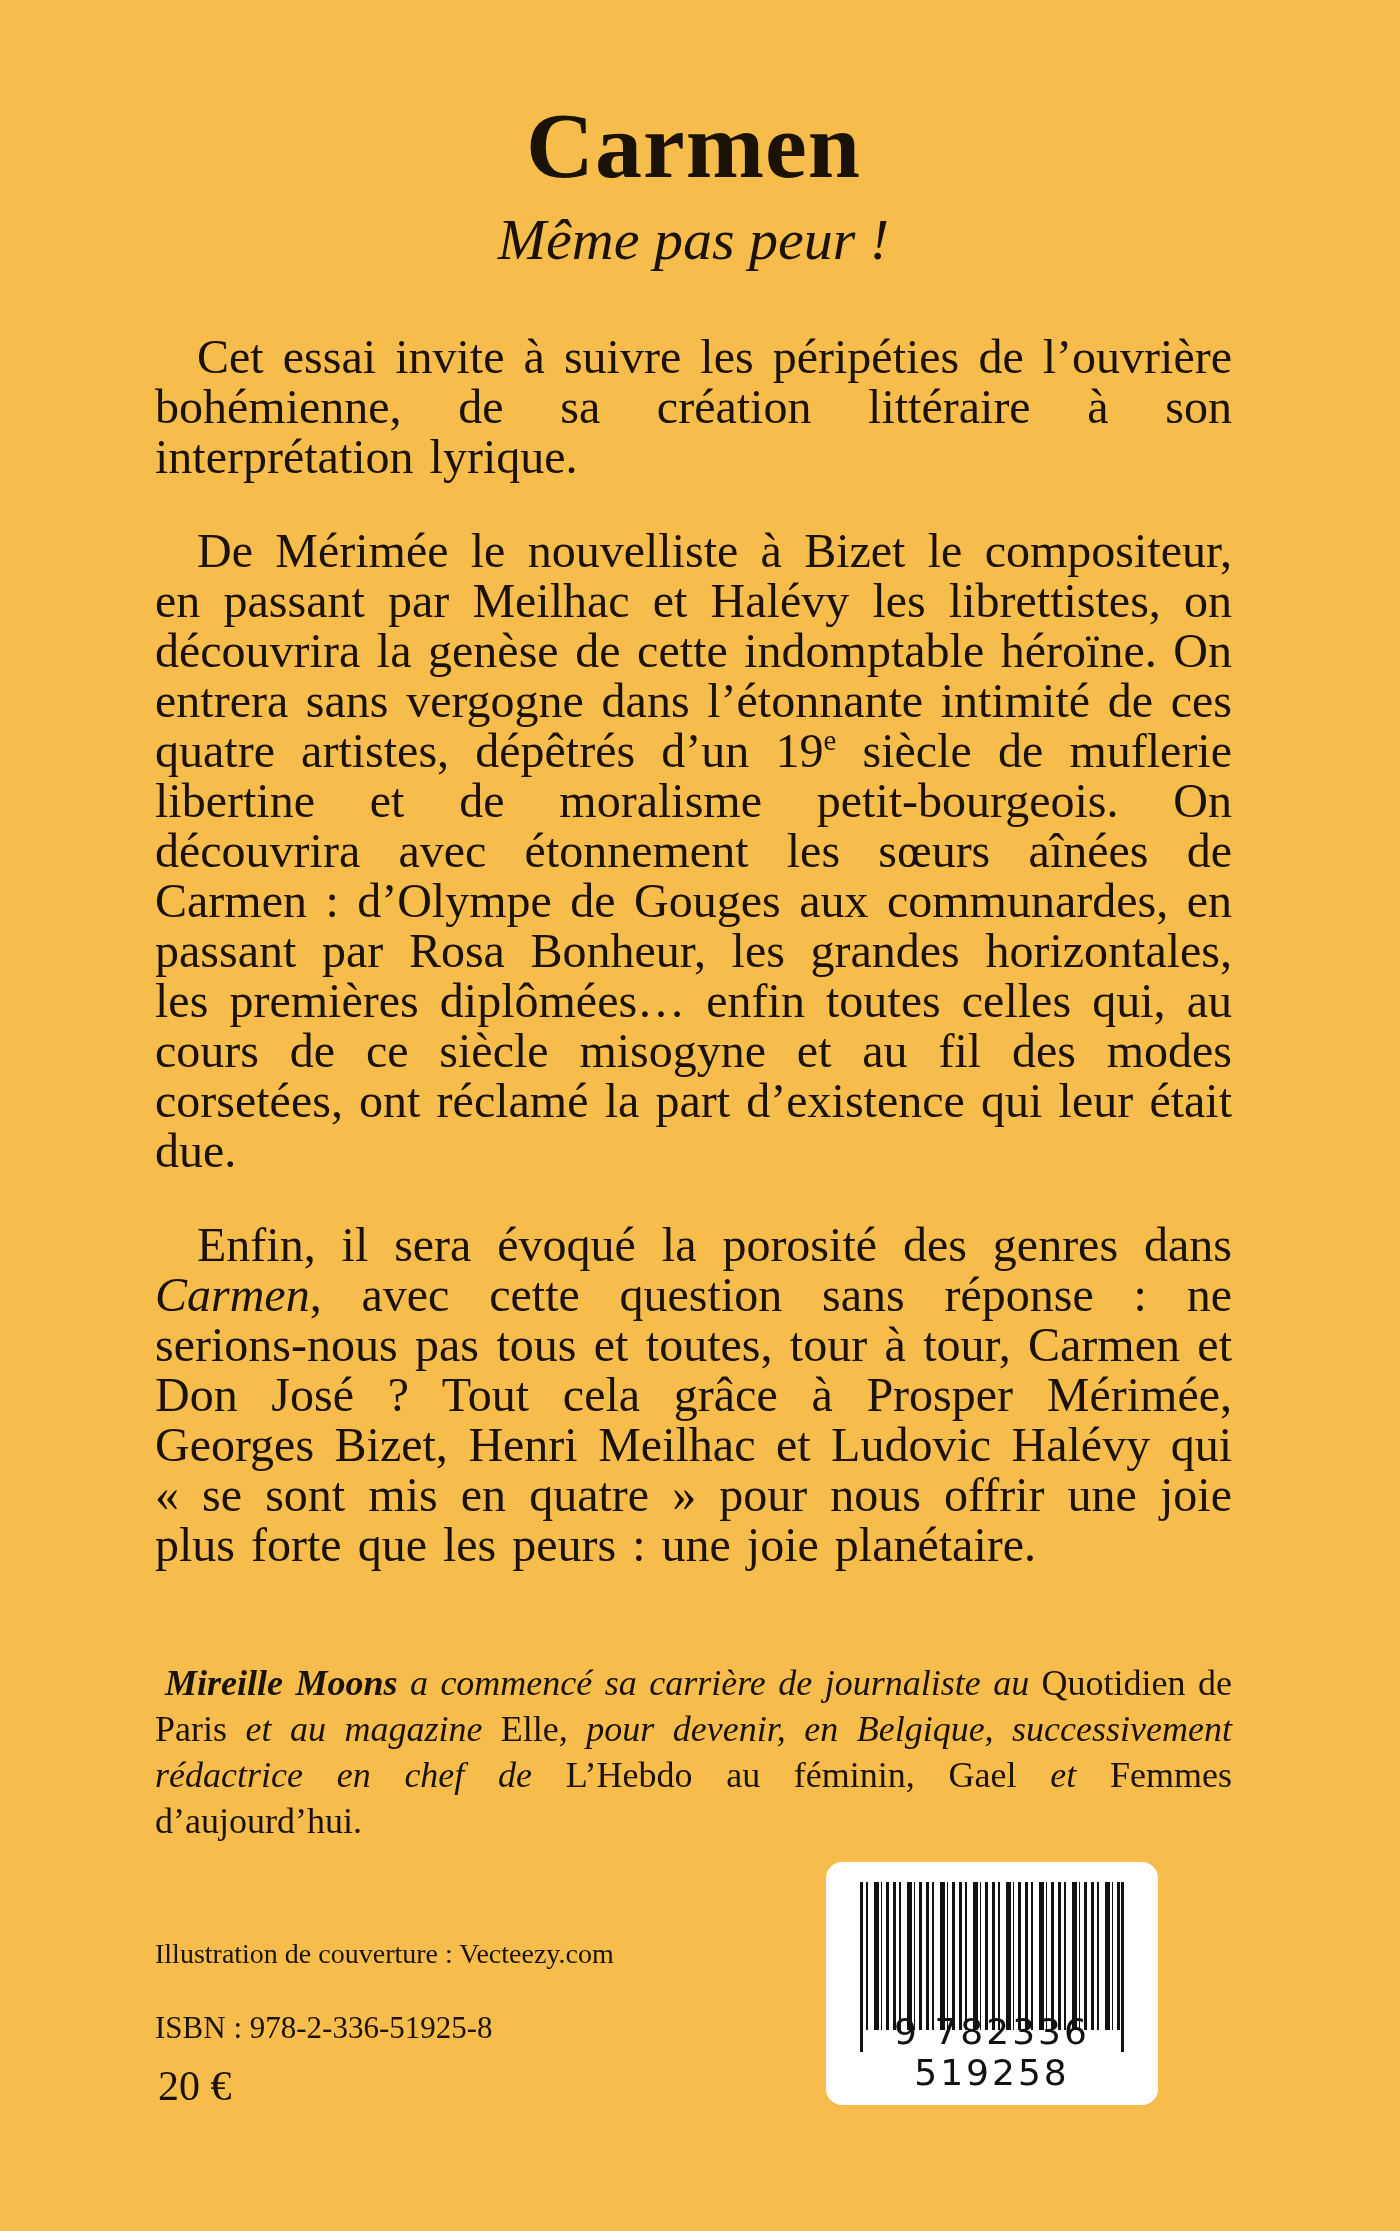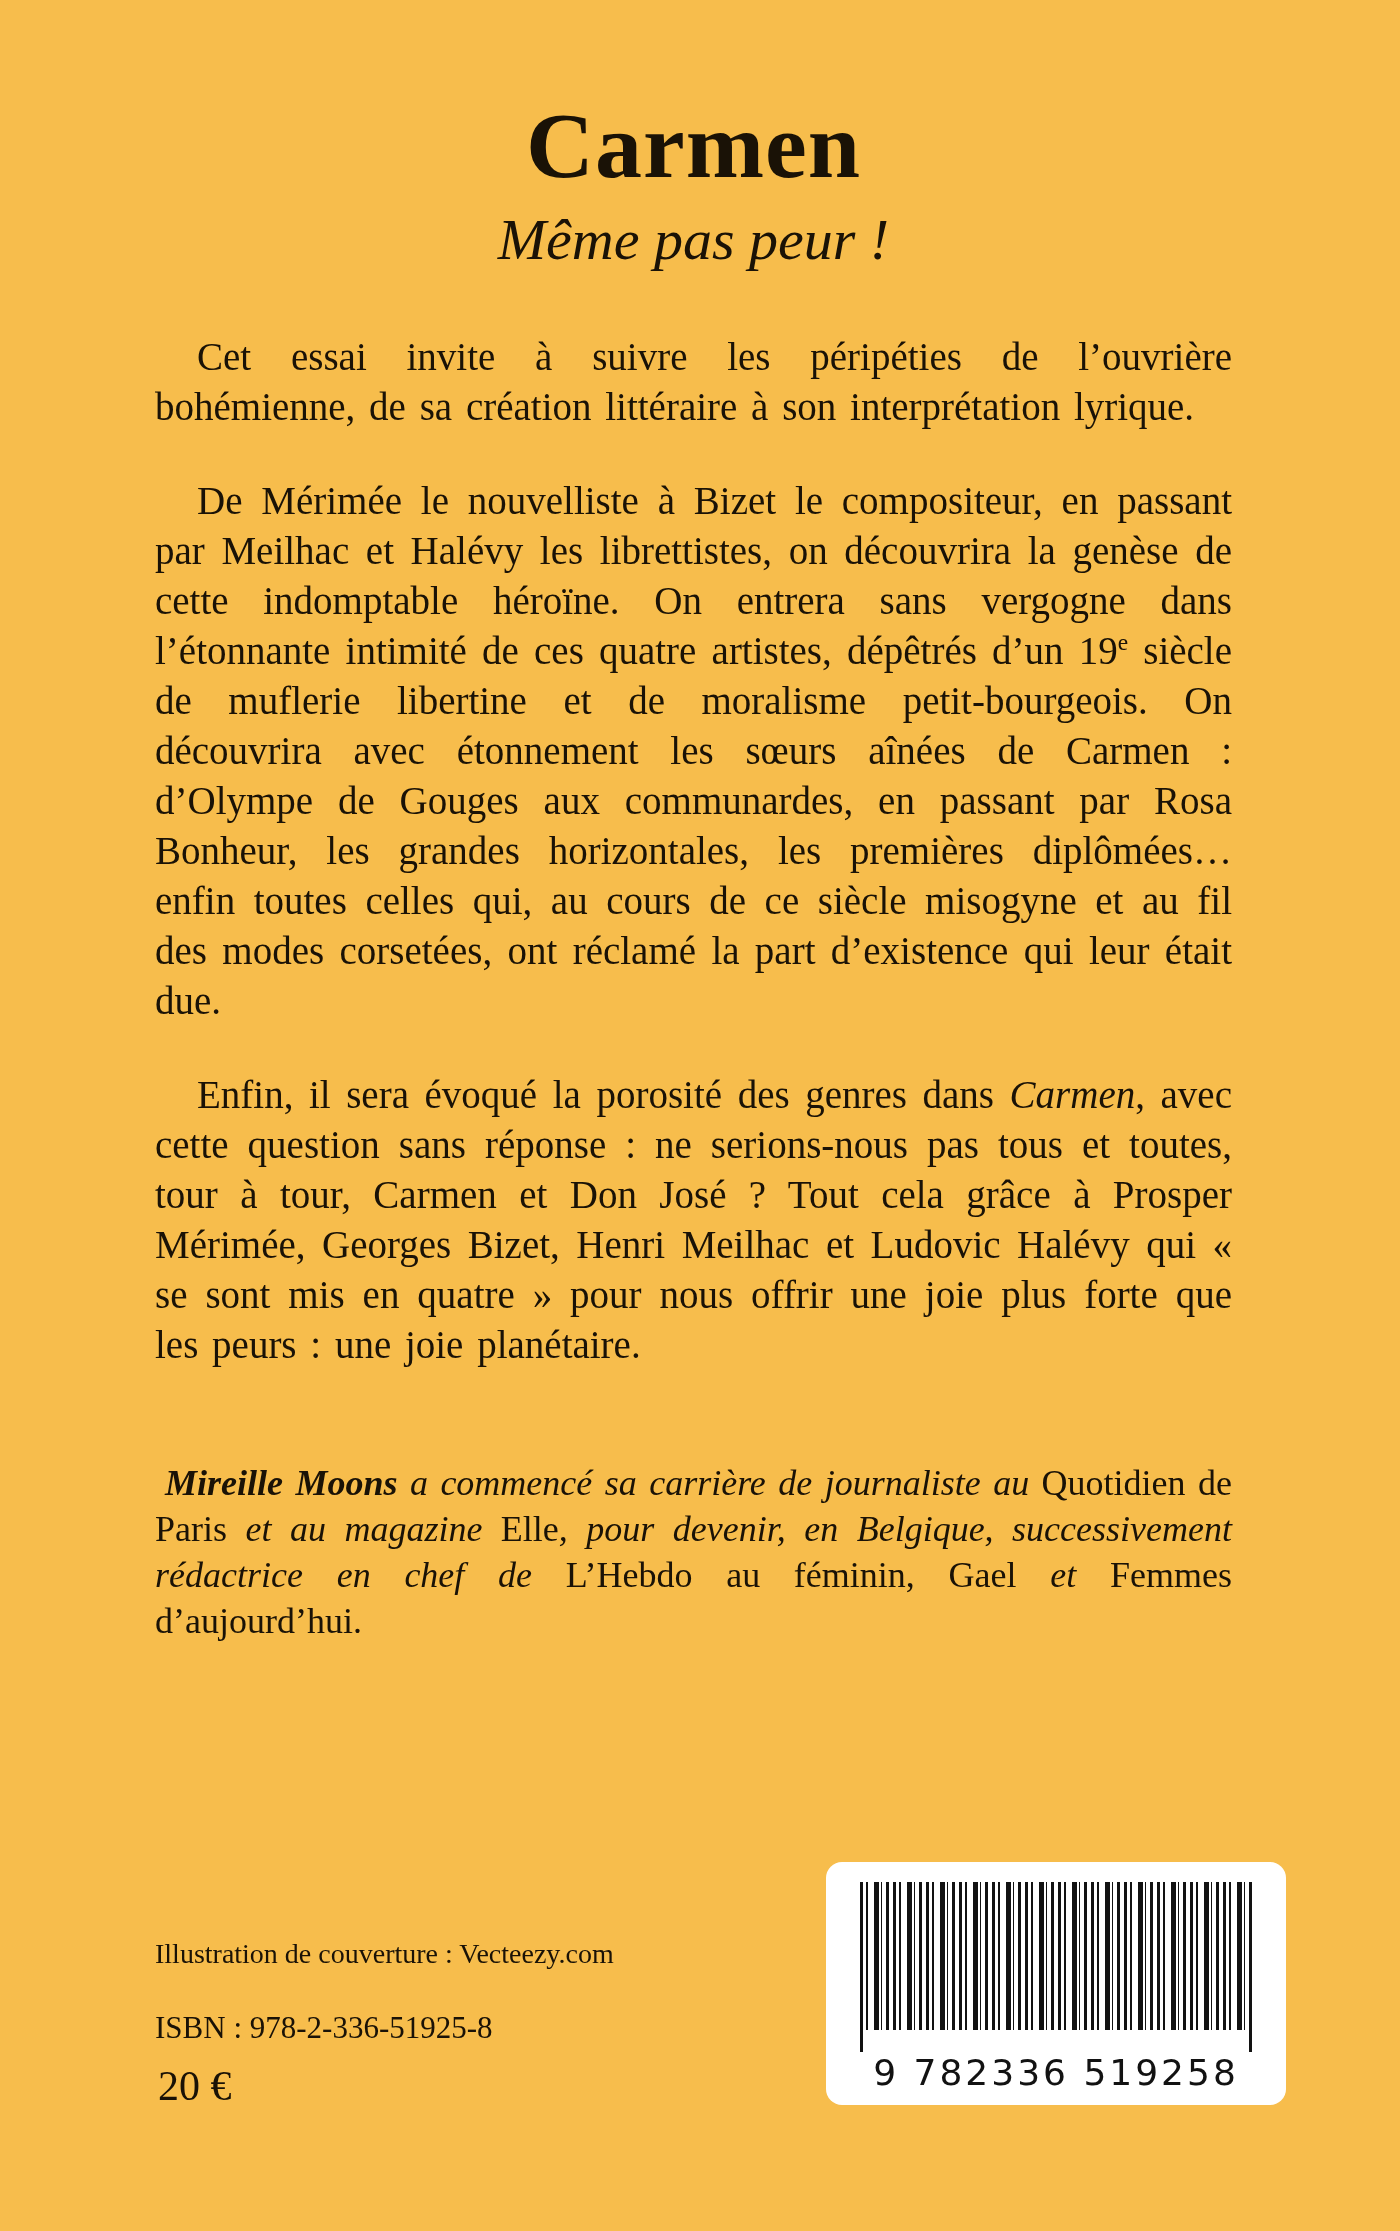--- a/index.html
+++ b/index.html
@@ -37,21 +37,21 @@
     font-size: 58px;
     line-height: 1.2;
     font-style: italic;
     font-weight: 400;
   }
   .body-text {
     margin-top: 58px;
   }
   .body-text p {
     margin: 0 0 44px 0;
-    font-size: 39px;
+    font-size: 48px;
     line-height: 50px;
     text-align: justify;
     text-indent: 42px;
     word-spacing: 4px;
   }
   .body-text p:last-child { margin-bottom: 0; }
   sup {
     font-size: 60%;
     line-height: 0;
   }
@@ -82,21 +82,21 @@
   .price {
     position: absolute;
     left: 158px;
     top: 2062px;
     font-size: 42px;
   }
   .barcode-box {
     position: absolute;
     left: 826px;
     top: 1862px;
-    width: 460px;
+    width: 332px;
     height: 243px;
     background: #FFFFFF;
     border-radius: 16px;
   }
   .bars {
     position: absolute;
     left: 34px;
     right: 34px;
     top: 20px;
     height: 148px;

